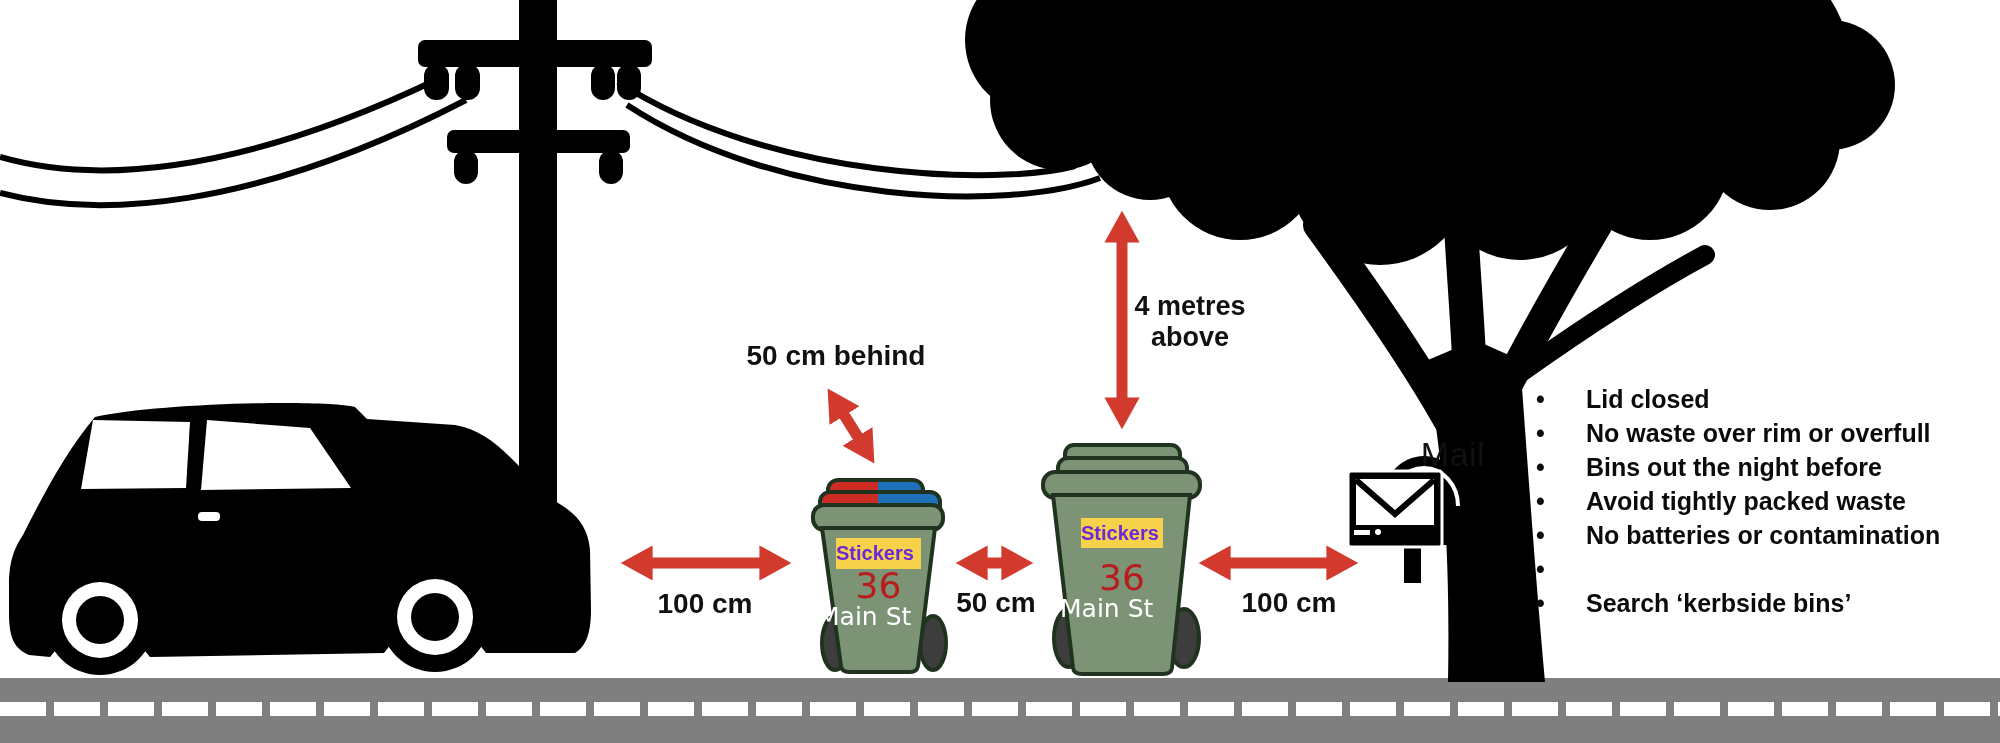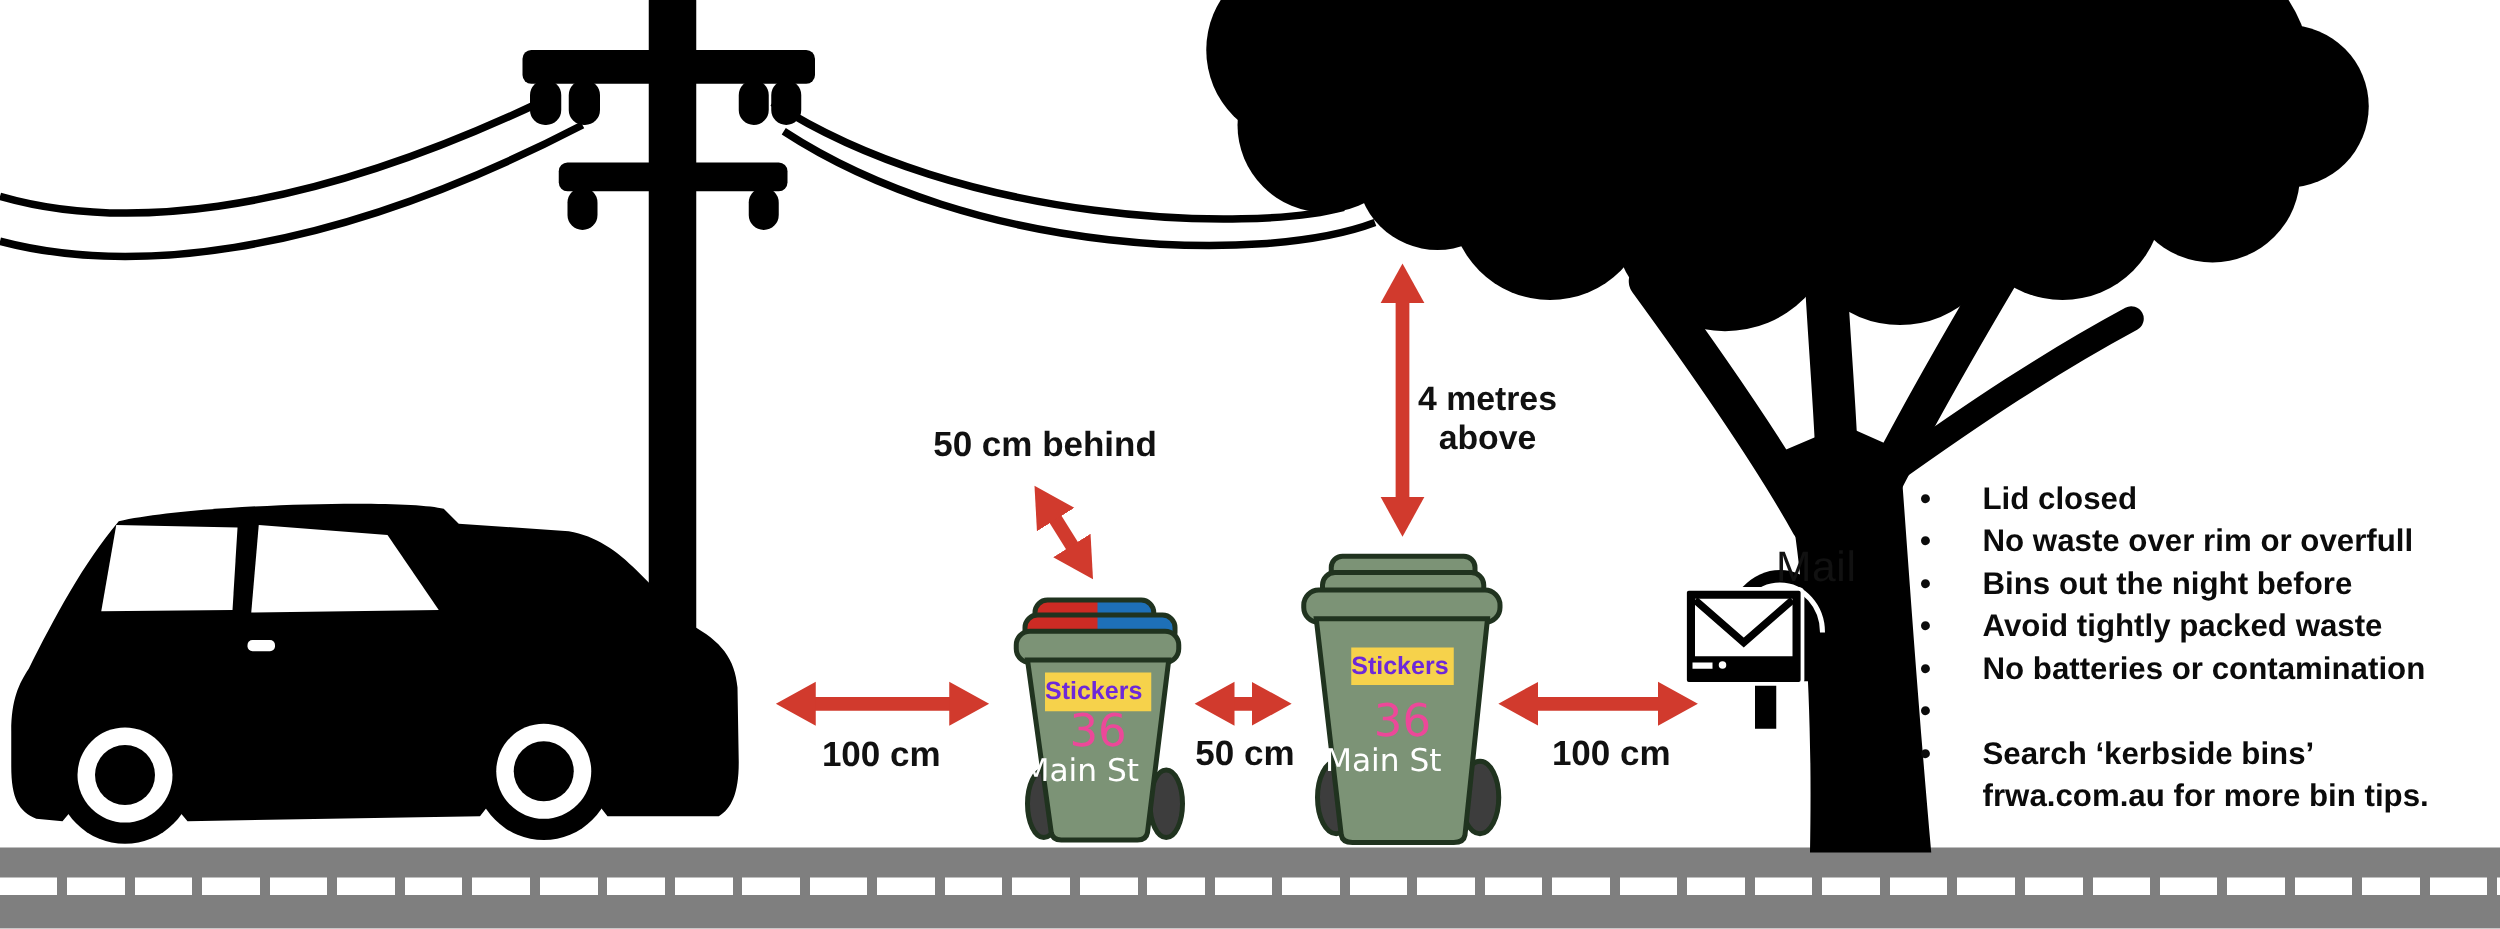--- a/index.html
+++ b/index.html
@@ -13,21 +13,21 @@
   
   #art{position:absolute;left:0;top:0;width:2000px;height:743px;z-index:2;}
   
   .lbl{position:absolute;z-index:3;color:#111;font-weight:bold;text-align:center;}
   .measure{font-size:28px;line-height:30px;}
   .two-line{font-size:27px;line-height:31px;}
   .mail{font-size:34px;font-weight:500;letter-spacing:.5px;color:#111;
         font-family:"Liberation Sans",sans-serif;}
   .sticker{position:absolute;z-index:3;background:#f6d24b;color:#6d28d9;font-weight:bold;
            font-size:20px;text-align:left;font-family:"Liberation Sans",sans-serif;}
-  .bin-num{position:absolute;z-index:3;color:#ec4899;font-family:"DejaVu Sans",sans-serif;
+  .bin-num{position:absolute;z-index:3;color:#b91c1c;font-family:"DejaVu Sans",sans-serif;
            font-weight:400;font-size:36px;line-height:36px;text-align:center;}
   .bin-street{position:absolute;z-index:3;color:#fff;font-family:"DejaVu Sans",sans-serif;
            font-weight:400;font-size:25px;line-height:25px;text-align:left;}
   #tips{position:absolute;left:1528px;top:382px;width:470px;z-index:3;}
   .tip{display:flex;align-items:flex-start;line-height:34px;font-size:25px;font-weight:bold;color:#0b0b0b;}
   .tip .dot{width:50px;flex:0 0 50px;text-align:left;padding-left:8px;font-size:25px;}
   .tip .txt{flex:1 1 auto;}
 </style>
 </head>
 <body>
@@ -149,21 +149,21 @@
       <line x1="646" y1="563" x2="766" y2="563" marker-start="url(#ah)" marker-end="url(#ah)"></line>
       <line x1="981" y1="563" x2="1008" y2="563" marker-start="url(#ah)" marker-end="url(#ah)"></line>
       <line x1="1224" y1="563" x2="1333" y2="563" marker-start="url(#ah)" marker-end="url(#ah)"></line>
       <line x1="841" y1="410" x2="861" y2="442" marker-start="url(#ah)" marker-end="url(#ah)"></line>
       <line x1="1122" y1="236" x2="1122" y2="404" marker-start="url(#ah)" marker-end="url(#ah)"></line>
     </g>
   </svg>
 
   <div class="lbl measure" style="left:738px;top:341px;width:196px;">50 cm behind</div>
 
-  <div class="lbl two-line" style="left:1122px;top:304px;width:136px;">4 metres above</div>
+  <div class="lbl two-line" style="left:1122px;top:291px;width:136px;">4 metres above</div>
 
   <div class="lbl measure" style="left:640px;top:589px;width:130px;">100 cm</div>
 
   <div class="lbl measure" style="left:936px;top:588px;width:120px;">50 cm</div>
 
   <div class="lbl measure" style="left:1224px;top:588px;width:130px;">100 cm</div>
 
   <div class="abs mail" style="left:1408px;top:435px;width:90px;text-align:center;z-index:3;">Mail</div>
 
   <div class="sticker" style="left:836px;top:538px;width:85px;height:31px;line-height:31px;">Stickers</div>
@@ -195,19 +195,15 @@
       <span class="dot">•</span>
       <span class="txt">No batteries or contamination</span>
       </div>
     <div class="tip">
       <span class="dot">•</span>
       </div>
     <div class="tip">
       <span class="dot">•</span>
       <span class="txt">Search ‘kerbside bins’</span>
       </div>
-    <div class="tip">
-      <span class="dot"></span>
-      <span class="txt">frwa.com.au for more bin tips.</span>
-      </div>
   </div>
 
 </div>
 
 </body></html>

